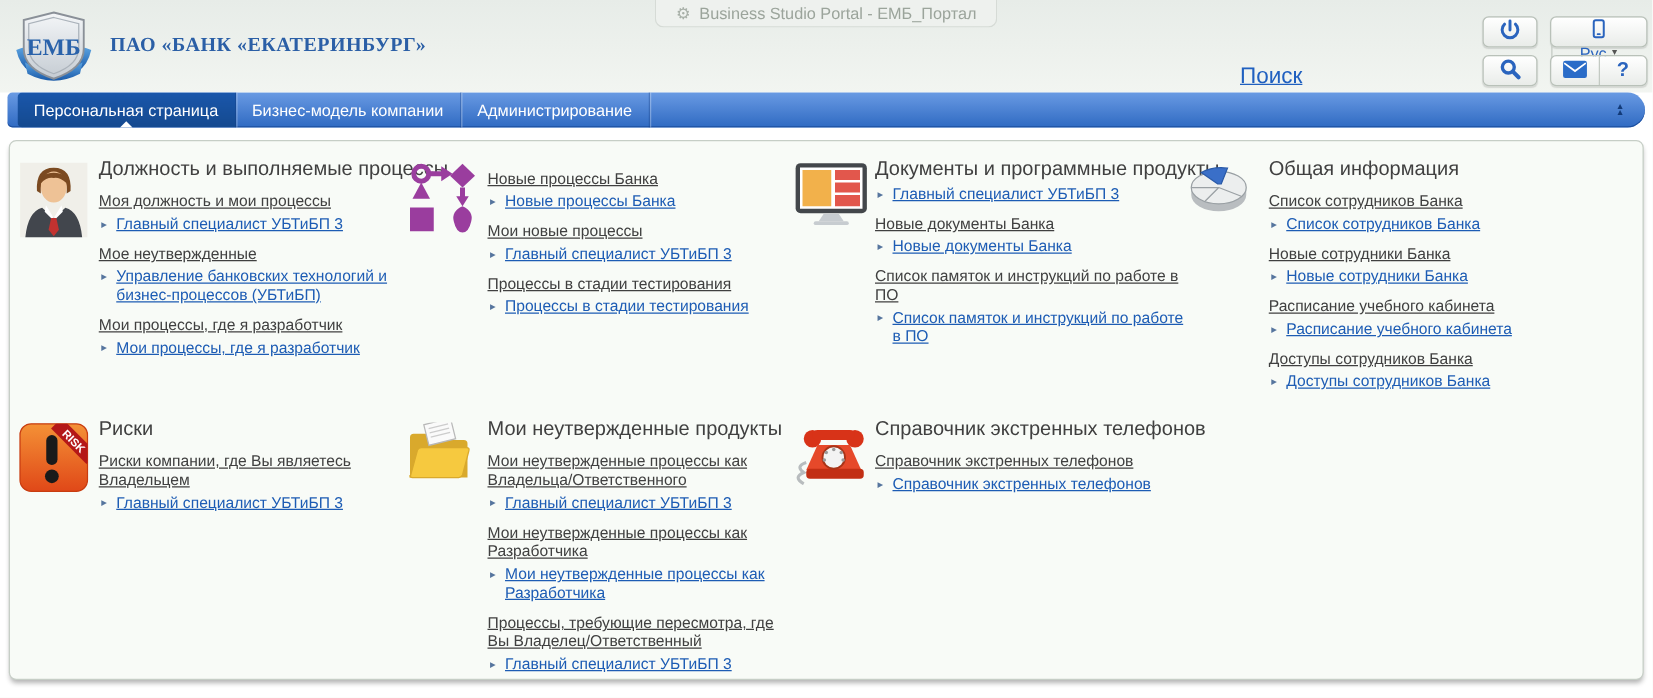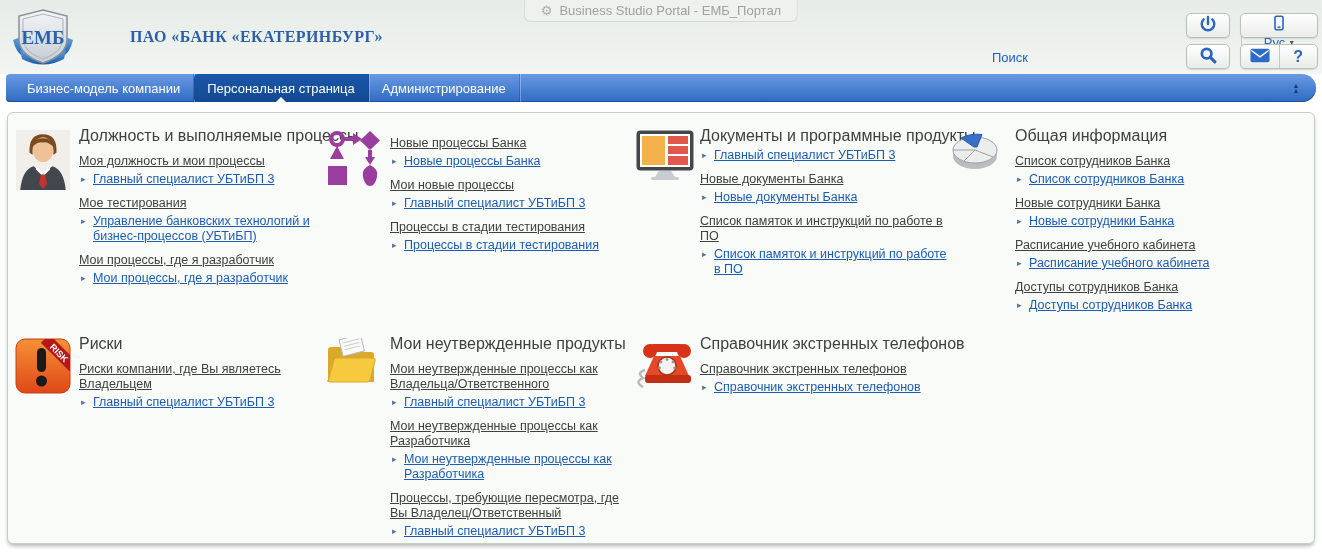--- a/index.html
+++ b/index.html
@@ -13,21 +13,20 @@
   .header{
     position:absolute;top:0;left:0;width:1322px;height:74px;
     background:linear-gradient(#e7ece8,#f2f5f1);
   }
   .logo{position:absolute;left:10px;top:7px;width:66px;height:62px;text-align:center;}
   .bank-name{
     position:absolute;left:88px;top:28px;
     font-family:"Liberation Serif",serif;
     font-size:16px;font-weight:bold;color:#2b5fa6;letter-spacing:.4px;
     white-space:nowrap;
-    margin-left:42px;
   }
   .portal-tab{
     position:absolute;top:0;left:50%;transform:translateX(-50%);
     height:21px;padding:0 16px;display:flex;align-items:center;gap:7px;
     background:#eef1ee;border:1px solid #d6dbd6;border-top:none;
     border-radius:0 0 7px 7px;
     color:#9ba49b;font-size:13px;white-space:nowrap;
   }
   .gear{font-size:13px;color:#a8b0a8;line-height:1;}
   
@@ -51,22 +50,22 @@
   }
   .btn-group .seg + .seg{border-left:1px solid #c3cac3;}
   .btn-logout{left:1186px;top:13px;}
   .group-lang{left:1240px;top:13px;flex-direction:column;}
   .btn-search{left:1186px;top:44px;}
   .group-mail{left:1240px;top:44px;}
   .lang-label{color:#2a64be;font-size:13px;}
   .dd-arrow{font-size:7px;color:#555;}
   .qmark{color:#2a64be;font-size:16px;font-weight:bold;}
   .search-label{
-    position:absolute;left:992px;top:50px;font-size:13px;
-    color:#2060c0;cursor:pointer;
+    position:absolute;left:992px;top:50px;font-size:18px;
+    color:#2060c0;text-decoration:underline;cursor:pointer;
   }
   .search-input{
     position:absolute;left:1032px;top:46px;width:142px;height:20px;
     border:1px solid #9aa49c;background:#fff;font-size:13px;color:#444;
     padding:0 6px;font-family:"Liberation Sans",sans-serif;
   }
   .search-input::placeholder{color:#9a9a9a;}
   
   .nav{
     position:absolute;top:74px;left:6px;width:1310px;height:28px;
@@ -206,25 +205,25 @@
       </span>
     </button>
     <button class="seg">
       <span class="qmark">?</span>
     </button>
   </div>
 </div>
 
 <div class="nav">
   <div class="pad"></div>
+  <div class="tab active">
+    <span>Персональная страница</span>
+  </div>
   <div class="tab">
     <span>Бизнес-модель компании</span>
-  </div>
-  <div class="tab active">
-    <span>Персональная страница</span>
   </div>
   <div class="tab">
     <span>Администрирование</span>
   </div>
   <div class="nav-collapse">
     <span class="chev">▲</span>
     <span class="chev">▲</span>
   </div>
 </div>
 
@@ -246,21 +245,21 @@
       <div class="sec-body">
         <h2 class="sec-title">Должность и выполняемые процессы</h2>
         <div class="grp">
           <div class="grp-label">Моя должность и мои процессы</div>
           <div class="lnk-row">
               <span class="blt">▸</span>
             <a href="#" class="lnk">Главный специалист УБТиБП 3</a>
             </div>
         </div>
         <div class="grp">
-          <div class="grp-label">Мое тестирования</div>
+          <div class="grp-label">Мое неутвержденные</div>
           <div class="lnk-row">
               <span class="blt">▸</span>
             <a href="#" class="lnk">Управление банковских технологий и бизнес-процессов (УБТиБП)</a>
             </div>
         </div>
         <div class="grp">
           <div class="grp-label">Мои процессы, где я разработчик</div>
           <div class="lnk-row">
               <span class="blt">▸</span>
             <a href="#" class="lnk">Мои процессы, где я разработчик</a>

